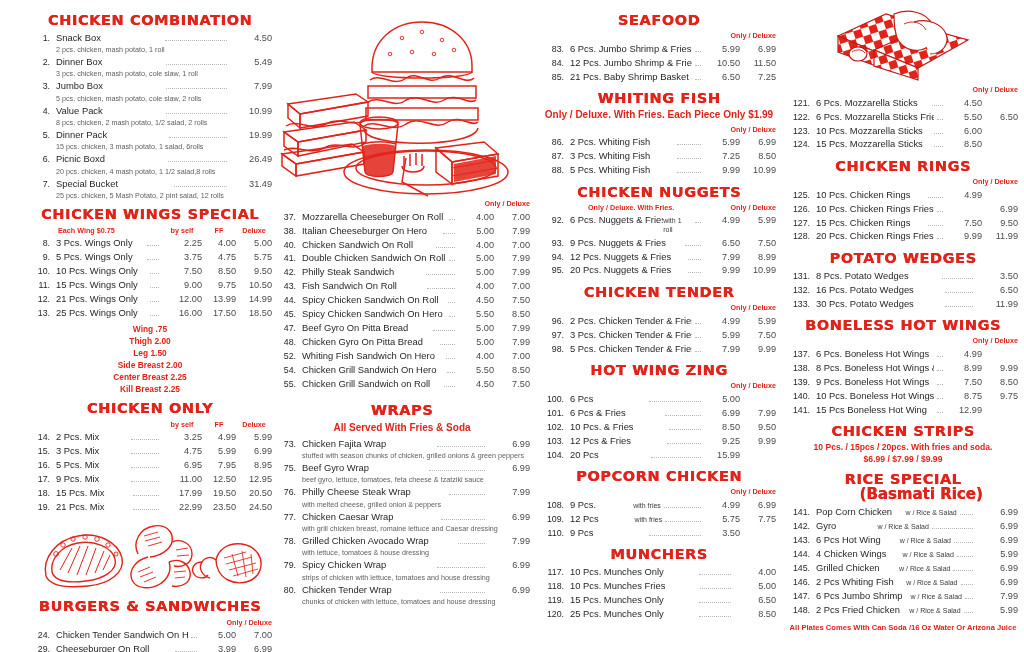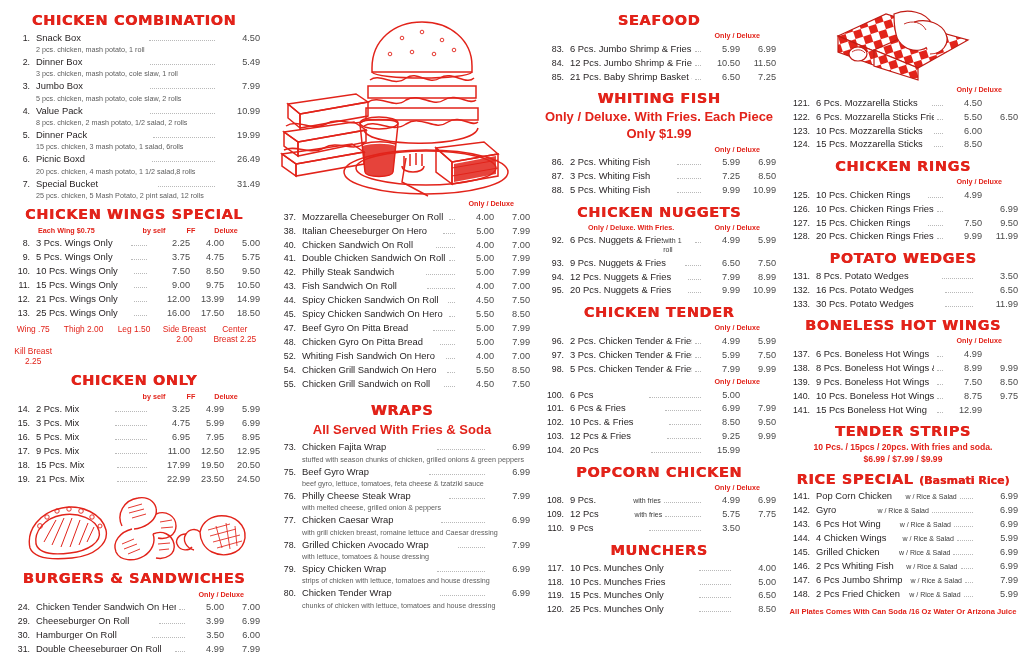--- a/index.html
+++ b/index.html
@@ -3,45 +3,45 @@
 <meta charset="utf-8">
 <style>
   html,body{margin:0;padding:0;}
   body{
     width:1024px;height:652px;background:#ffffff;
     font-family:"Liberation Sans", sans-serif;
     color:#2b2b2b;overflow:hidden;
   }
   .page{position:relative;width:1024px;height:652px;}
   .col{position:absolute;top:0;height:652px;box-sizing:border-box;}
-  .c1{left:0;width:268px;padding:6px 8px 0 8px;}
+  .c1{left:12px;width:268px;padding:6px 8px 0 16px;}
   .c2{left:268px;width:268px;padding:6px 6px 0 6px;}
   .c3{left:536px;width:246px;padding:6px 6px 0 6px;}
   .c4{left:782px;width:242px;padding:6px 6px 0 6px;}
 
   
   .sec-title{
     text-align:center;color:#e2231a;
     font-family:"DejaVu Sans", sans-serif;
     font-weight:bold;font-size:14.5px;letter-spacing:.6px;
     margin:7px 0 3px 0;line-height:1.05;
     text-shadow:0.4px 0 0 #e2231a;
   }
-  .sec-title .sub{font-size:11px;letter-spacing:0;}
+  .sec-title .sub{font-size:15px;letter-spacing:0;margin-left:36px;}
 
   .note{
-    text-align:center;color:#e2231a;font-size:13px;
+    text-align:center;color:#e2231a;font-size:10px;
     font-weight:bold;margin:1px 0 3px 0;line-height:1.25;
   }
   .note.lg{font-size:8.6px;}
 
   
   .colhead{
     color:#e2231a;font-size:7.2px;font-weight:bold;
-    display:flex;justify-content:flex-end;margin:1px 16px 2px 0;
+    display:flex;justify-content:flex-end;margin:1px 0 2px 0;
   }
   .colhead span{display:inline-block;text-align:center;}
   .colhead .h-self{width:40px;}
   .colhead .h-ff{width:34px;}
   .colhead .h-dx{width:36px;}
   .colhead .h-od{width:auto;}
   .colhead.wing{justify-content:flex-start;padding-left:30px;}
   .colhead.wing .label{flex:1;text-align:left;}
 
   
@@ -64,22 +64,22 @@
   .row .p.w42{width:42px;}
   .row .p.blank{color:transparent;}
   .desc{
     font-size:7.2px;color:#5d5d5d;line-height:1.3;
     margin:0 0 1px 28px;padding-right:6px;
   }
   .qual{font-size:7px;color:#3a3a3a;font-weight:normal;}
 
   
   .parts{
-    display:grid;grid-template-columns:1fr 1fr 1fr 1fr 1fr;
-    color:#e2231a;font-size:8.4px;font-weight:normal;
+    display:grid;grid-template-columns:1fr;
+    color:#e2231a;font-size:8.4px;font-weight:bold;
     text-align:center;row-gap:2px;margin:4px 0 2px 0;
   }
 
   
   .footnote{
     text-align:center;color:#e2231a;font-size:7.6px;font-weight:bold;
     margin-top:6px;
   }
 
   
@@ -704,20 +704,21 @@
         </div>
         <div class="row">
           <span class="num">98.</span>
           <span class="name">5 Pcs. Chicken Tender &amp; Fries</span>
           <span class="dots"></span>
           <span class="p w36">7.99</span>
           <span class="p w36">9.99</span>
         </div>
       </div>
 
+    <div class="sec-title">HOT WING ZING</div>
     <div class="colhead">
       <span class="h-od">Only / Deluxe</span>
     </div>
     <div class="rows" id="hz-rows">
         <div class="row">
           <span class="num">100.</span>
           <span class="name">6 Pcs</span>
           <span class="dots"></span>
           <span class="p w36">5.00</span>
           <span class="p w36 blank"></span>
@@ -966,21 +967,21 @@
         </div>
         <div class="row">
           <span class="num">141.</span>
           <span class="name">15 Pcs Boneless Hot Wing</span>
           <span class="dots"></span>
           <span class="p w36">12.99</span>
           <span class="p w36 blank"></span>
         </div>
       </div>
 
-    <div class="sec-title">TENDER STRIPS</div>
+    <div class="sec-title">CHICKEN STRIPS</div>
     <div class="note lg">10 Pcs.  / 15pcs / 20pcs. With fries and soda.</div>
     <div class="note lg" style="margin-top:-2px;">$6.99  /  $7.99  /  $9.99</div>
 
     <div class="sec-title">
       <span>RICE SPECIAL</span>
       <span class="sub">(Basmati Rice)</span>
     </div>
     <div class="rows" id="rs-rows">
         <div class="row">
           <span class="num">141.</span>

